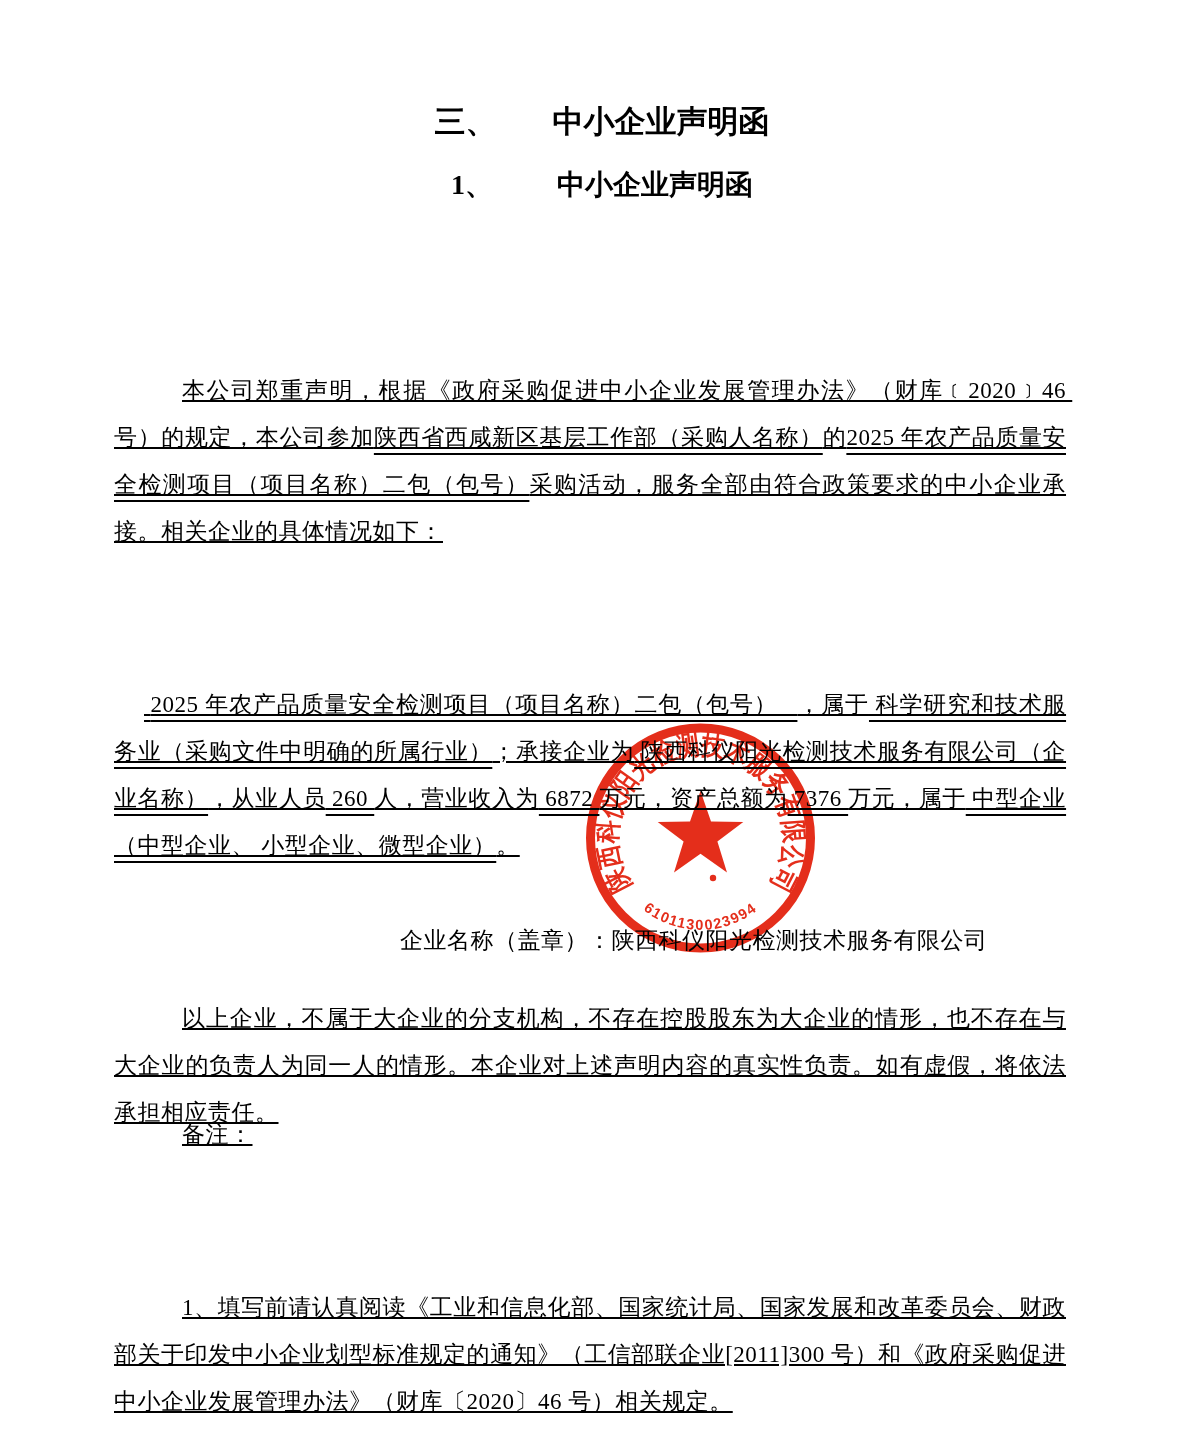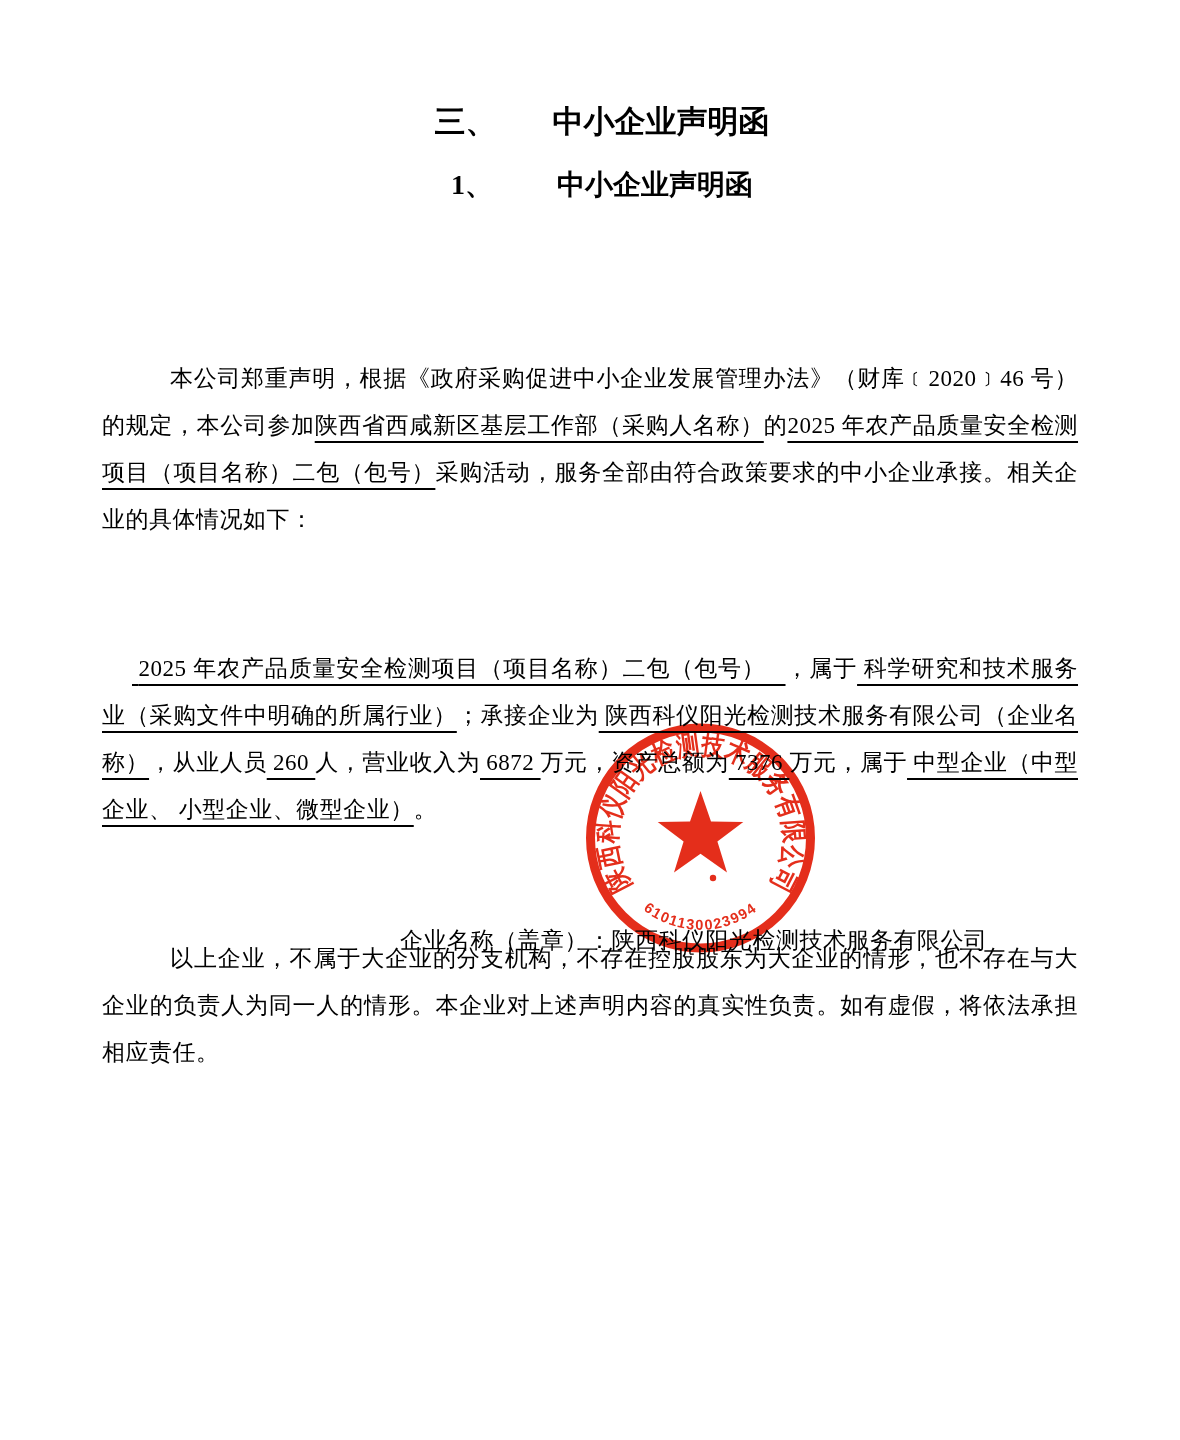--- a/index.html
+++ b/index.html
@@ -19,21 +19,21 @@
   .h1 { font-size: 31px; line-height: 42px; gap: 56px; }
   .h2 { font-size: 28px; line-height: 40px; margin-top: 22px; gap: 64px; }
   
   .body-block {
     position: absolute; left: 98px; top: 257px; width: 984px;
     font-size: 23px; line-height: 47px;
     text-align: justify; text-justify: inter-character;
     white-space: pre-wrap;
     letter-spacing: 0.5px;
   }
-  .para { margin: 4px; }
+  .para { margin: 16px; text-decoration: underline; }
   .indent { text-indent: 68px; }
   .indent-sm { text-indent: 30px; }
   .u { text-decoration: underline; text-underline-offset: 8px; text-decoration-thickness: 1.5px; }
   
   .signature {
     position: absolute; left: 400px; top: 816px;
     font-size: 23px; line-height: 50px; letter-spacing: 0.5px;
     white-space: pre-wrap; z-index: 1;
   }
   
@@ -87,16 +87,18 @@
       <textPath href="#sealArcTop" startOffset="50%" text-anchor="middle" textLength="366" lengthAdjust="spacingAndGlyphs">陕西科仪阳光检测技术服务有限公司</textPath>
     </text>
     <text font-size="14.5" font-weight="bold" letter-spacing="1.5" fill="#e3220e">
       <textPath href="#sealArcBottom" startOffset="50%" text-anchor="middle">6101130023994</textPath>
     </text>
     <polygon points="117.5,73 128,103.6 160.3,104.1 134.4,123.5 144,154.4 117.5,135.8 91,154.4 100.6,123.5 74.7,104.1 107,103.6" fill="#e3220e"></polygon>
     <circle cx="130" cy="160" r="3.2" fill="#e3220e"></circle>
   </svg>
 
   <div class="notes-block">
+    <p class="para indent">备注：</p>
+    <p class="para indent">1、填写前请认真阅读《工业和信息化部、国家统计局、国家发展和改革委员会、财政部关于印发中小企业划型标准规定的通知》（工信部联企业[2011]300 号）和《政府采购促进中小企业发展管理办法》（财库〔2020〕46 号）相关规定。</p>
     
   </div>
 
 </div>
 
 </body></html>

